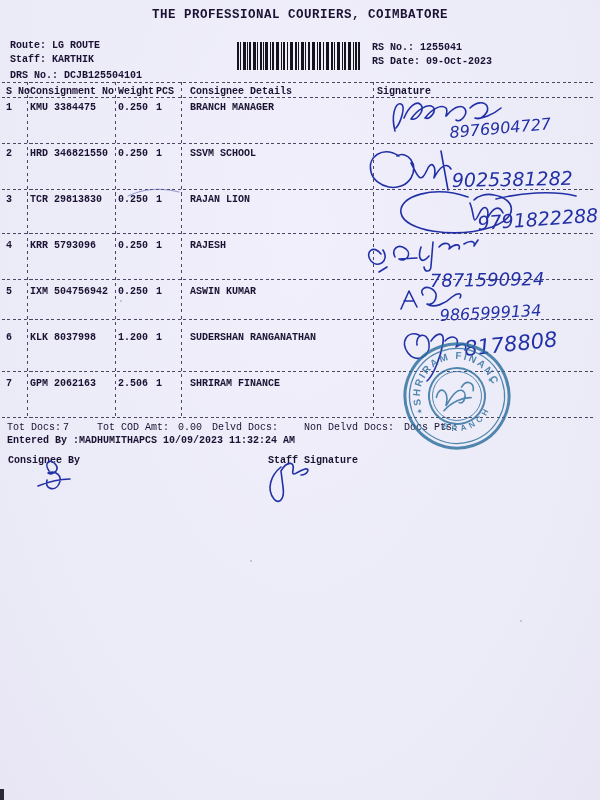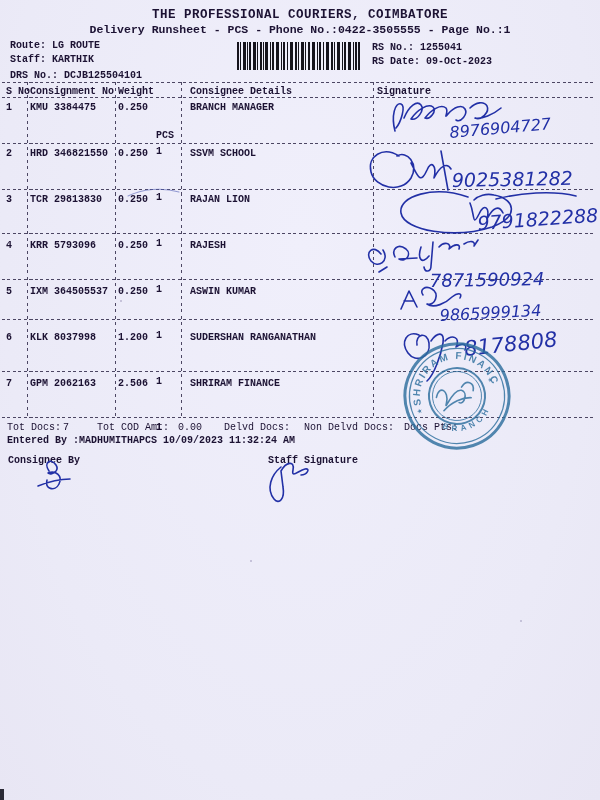--- a/index.html
+++ b/index.html
@@ -16,35 +16,34 @@
   .meta{font-size:10px;font-weight:bold;}
   .hline{position:absolute;left:2px;width:594px;height:1px;
     background:repeating-linear-gradient(90deg,#4c4663 0 3px,transparent 3px 5.5px);}
   .vline{position:absolute;top:82px;height:335px;width:1px;
     background:repeating-linear-gradient(180deg,#4c4663 0 3px,transparent 3px 6.5px);}
   .thead span,.trow span{position:absolute;top:0;font-size:10px;font-weight:bold;white-space:pre;text-align:right;}
   .thead,.trow{position:absolute;left:0;width:600px;height:13px;}
   .col-sno{left:6px;}
   .col-con{left:30px;}
   .col-wt{left:118px;}
-  .col-pcs{left:156px;margin-top:44px;}
+  .col-pcs{left:156px;}
   .col-cons{left:190px;}
   .col-sig{left:377px;}
   .tot span{position:absolute;top:0;font-size:10px;font-weight:normal;white-space:pre;}
   .sig-layer{position:absolute;left:0;top:0;pointer-events:none;}
   .corner-mark{position:absolute;left:0;top:789px;width:4px;height:11px;background:#2a2a36;}
   .speck{position:absolute;background:#b9b5cf;border-radius:50%;}
 </style>
 </head>
 <body>
 
 <div class="page">
 
   <div class="abs title-line" style="top:8px">THE PROFESSIONAL COURIERS, COIMBATORE</div>
-  <div class="abs sub-line" style="top:23px">Delivery Runsheet - PCS - Phone No.:0422-3505555 - Page No.:1</div>
 
   <div class="abs meta" style="left:10px;top:40px"><span>Route:</span> <span>LG ROUTE</span></div>
   <div class="abs meta" style="left:10px;top:54px"><span>Staff:</span> <span>KARTHIK</span></div>
   <div class="abs meta" style="left:10px;top:70px"><span>DRS No.:</span> <span>DCJB125504101</span></div>
 
   <svg class="abs" style="left:237px;top:42px" width="123" height="28" viewBox="0 0 123 28">
     <g fill="#15131c">
       <rect x="0" width="2" height="28"></rect>
         <rect x="3" width="1" height="28"></rect>
         <rect x="6" width="3" height="28"></rect>
@@ -134,21 +133,21 @@
   </div>
   <div class="trow" style="top:240px">
     <span class="col-sno">4</span>
     <span class="col-con">KRR 5793096</span>
     <span class="col-wt">0.250</span>
     <span class="col-pcs">1</span>
     <span class="col-cons">RAJESH</span>
   </div>
   <div class="trow" style="top:286px">
     <span class="col-sno">5</span>
-    <span class="col-con">IXM 364505537</span>
+    <span class="col-con">IXM 504756942</span>
     <span class="col-wt">0.250</span>
     <span class="col-pcs">1</span>
     <span class="col-cons">ASWIN KUMAR</span>
   </div>
   <div class="trow" style="top:332px">
     <span class="col-sno">6</span>
     <span class="col-con">KLK 8037998</span>
     <span class="col-wt">1.200</span>
     <span class="col-pcs">1</span>
     <span class="col-cons">SUDERSHAN RANGANATHAN</span>
@@ -159,21 +158,21 @@
     <span class="col-wt">2.506</span>
     <span class="col-pcs">1</span>
     <span class="col-cons">SHRIRAM FINANCE</span>
   </div>
 
   <div class="tot abs" style="left:0;top:422px;width:600px;height:13px">
     <span style="left:7px">Tot Docs:</span>
     <span style="left:63px">7</span>
     <span style="left:97px">Tot COD Amt:</span>
     <span style="left:178px">0.00</span>
-    <span style="left:224px">Delvd Docs:</span>
+    <span style="left:212px">Delvd Docs:</span>
     <span style="left:304px">Non Delvd Docs:</span>
     <span style="left:404px">Docs Pts:</span>
   </div>
 
   <div class="abs meta" style="left:7px;top:435px">Entered By :MADHUMITHAPCS 10/09/2023 11:32:24 AM</div>
 
   <div class="abs meta" style="left:8px;top:455px">Consignee By</div>
   <div class="abs meta" style="left:268px;top:455px">Staff Signature</div>
 
   <svg class="sig-layer" width="600" height="800" viewBox="0 0 600 800">

